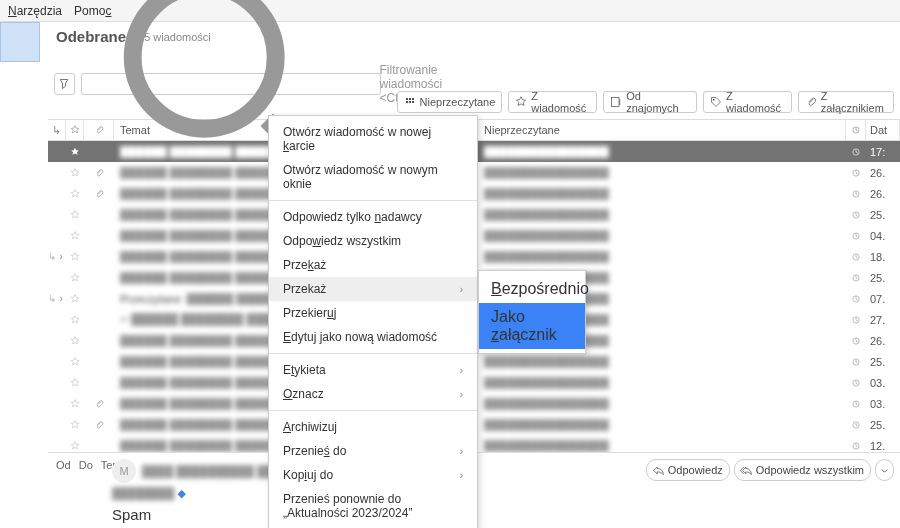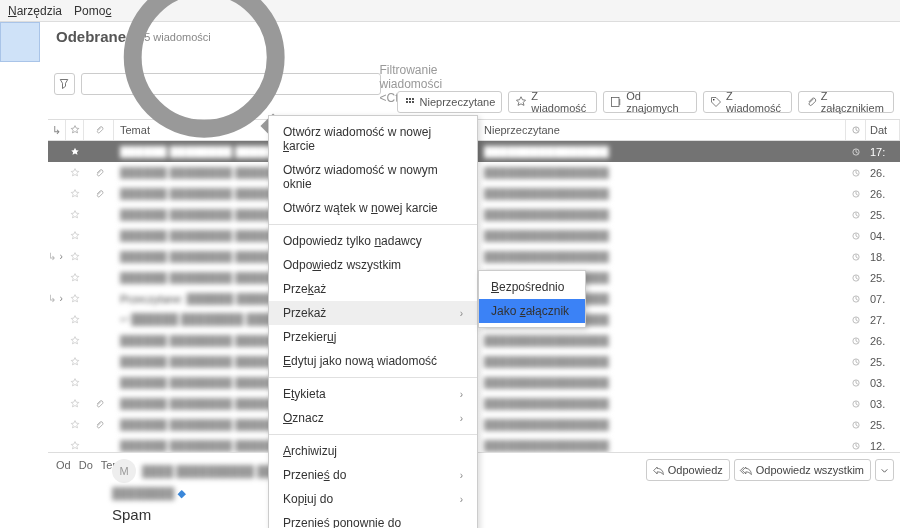--- a/index.html
+++ b/index.html
@@ -52,28 +52,28 @@
   .row .reply-prefix{ filter:none; color:#888; margin-right:2px;}
   
   .preview { position:absolute; left:48px; right:0; bottom:0; height:76px; border-top:1px solid #ddd; background:#fff; display:flex;}
   .preview .labels { width:60px; padding:6px 8px; color:#666; display:flex; flex-direction:row; gap:8px; font-size:11px;}
   .preview .vals { padding:6px 4px; display:flex; flex-direction:column; gap:4px; font-size:11px; flex:1;}
   .preview .avatar { width:24px; height:24px; border-radius:50%; background:#eee; color:#999; display:inline-flex; align-items:center; justify-content:center; margin-right:6px;}
   .preview .blur { filter: blur(2.5px); color:#999;}
   .preview .subjectline { font-size:15px; color:#333; margin-top:2px;}
   .preview .shield { color:#3a87d9; }
   .preview .replybtns { position:absolute; right:6px; top:6px; display:flex; gap:4px; }
-  .preview .rbtn { height:22px; border:1px solid #ccc; border-radius:3px; display:flex; align-items:center; padding:0 6px; gap:4px; font-size:11px; color:#444; background:#fff;}
+  .preview .rbtn { height:22px; border:1px solid #ccc; border-radius:10px; display:flex; align-items:center; padding:0 6px; gap:4px; font-size:11px; color:#444; background:#fff;}
   
   .ctxmenu { position:absolute; left:268px; top:115px; width:210px; background:#fff; border:1px solid #ccc; box-shadow:2px 2px 6px rgba(0,0,0,0.15); padding:4px 0; font-size:12px; z-index:20;}
   .ctxmenu .mi { padding:5px 14px; display:flex; align-items:center; justify-content:space-between; color:#333;}
   .ctxmenu .mi.hover { background:#eee;}
   .ctxmenu .sep { height:1px; background:#e0e0e0; margin:4px 0;}
   .ctxmenu .mi .arrow{ color:#888; font-size:10px;}
-  .submenu { position:absolute; left:478px; top:270px; width:108px; background:#fff; border:1px solid #ccc; box-shadow:2px 2px 6px rgba(0,0,0,0.15); padding:4px 0; font-size:12px; z-index:21;}
+  .submenu { position:absolute; left:478px; top:270px; width:108px; background:#fff; border:1px solid #ccc; box-shadow:2px 2px 6px rgba(0,0,0,0.15); padding:4px 0; font-size:16px; z-index:21;}
   .submenu .mi { padding:5px 12px; }
   .submenu .mi.hover{ background:#3b82f6; }
   svg { overflow:visible; }
 </style>
 </head>
 <body>
 
 <div class="menubar">
   <span><u>N</u>arzędzia</span>
   <span>Pomo<u>c</u></span>
@@ -570,23 +570,20 @@
   </div>
 </div>
 
 <div class="ctxmenu">
   <div class="mi">
       <span>Otwórz wiadomość w nowej <u>k</u>arcie</span>
     </div>
   <div class="mi">
       <span>Otwórz wiadomość w nowym oknie</span>
     </div>
-  <div class="mi">
-      <span>Otwórz wątek w <u>n</u>owej karcie</span>
-    </div>
   <div class="sep"></div>
   <div class="mi">
       <span>Odpowiedz tylko <u>n</u>adawcy</span>
     </div>
   <div class="mi">
       <span>Odpo<u>w</u>iedz wszystkim</span>
     </div>
   <div class="mi">
       <span>Prze<u>k</u>aż</span>
     </div>

